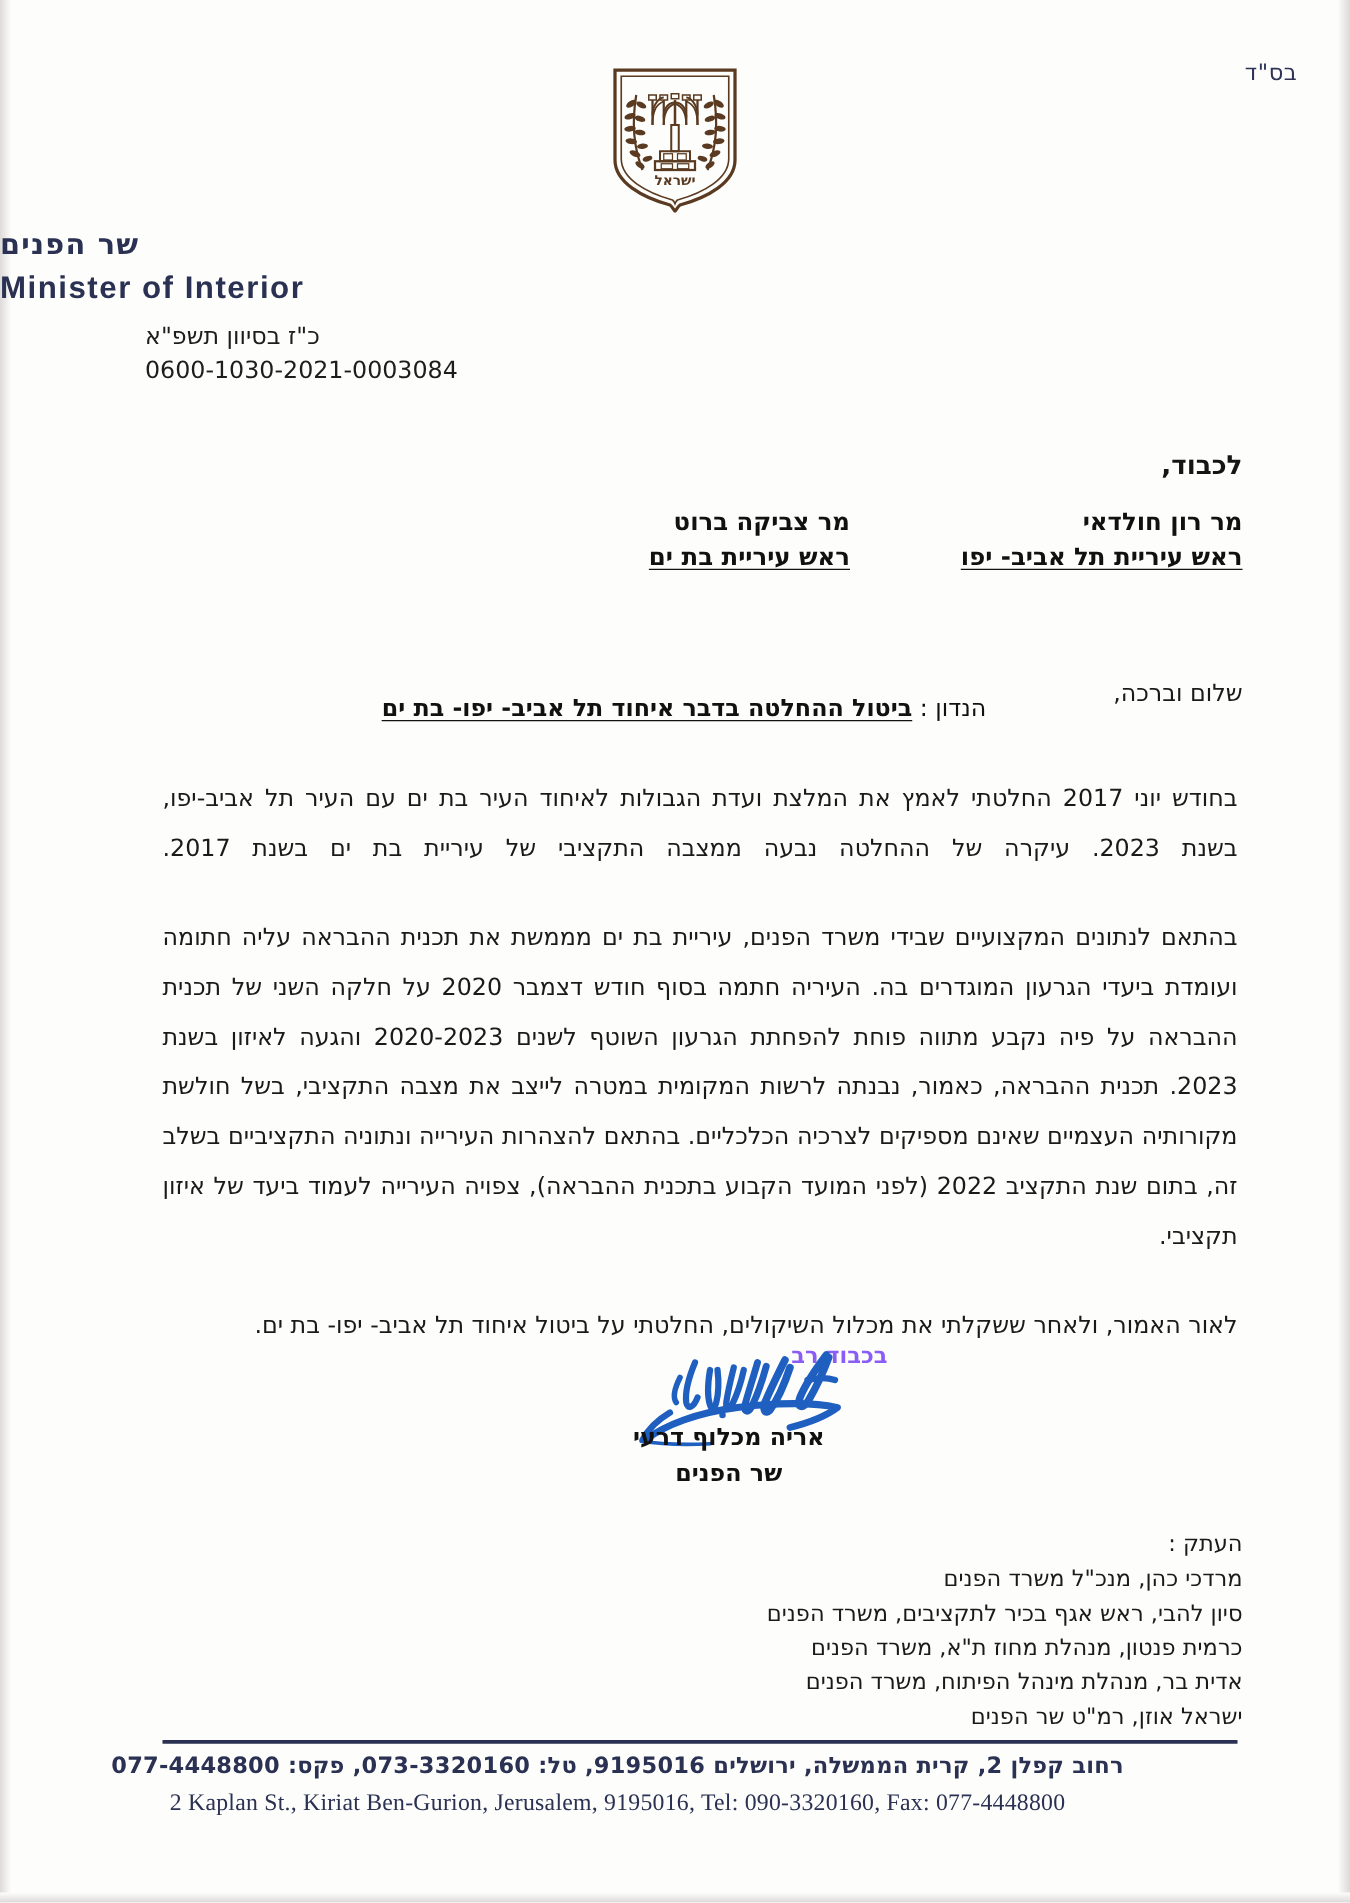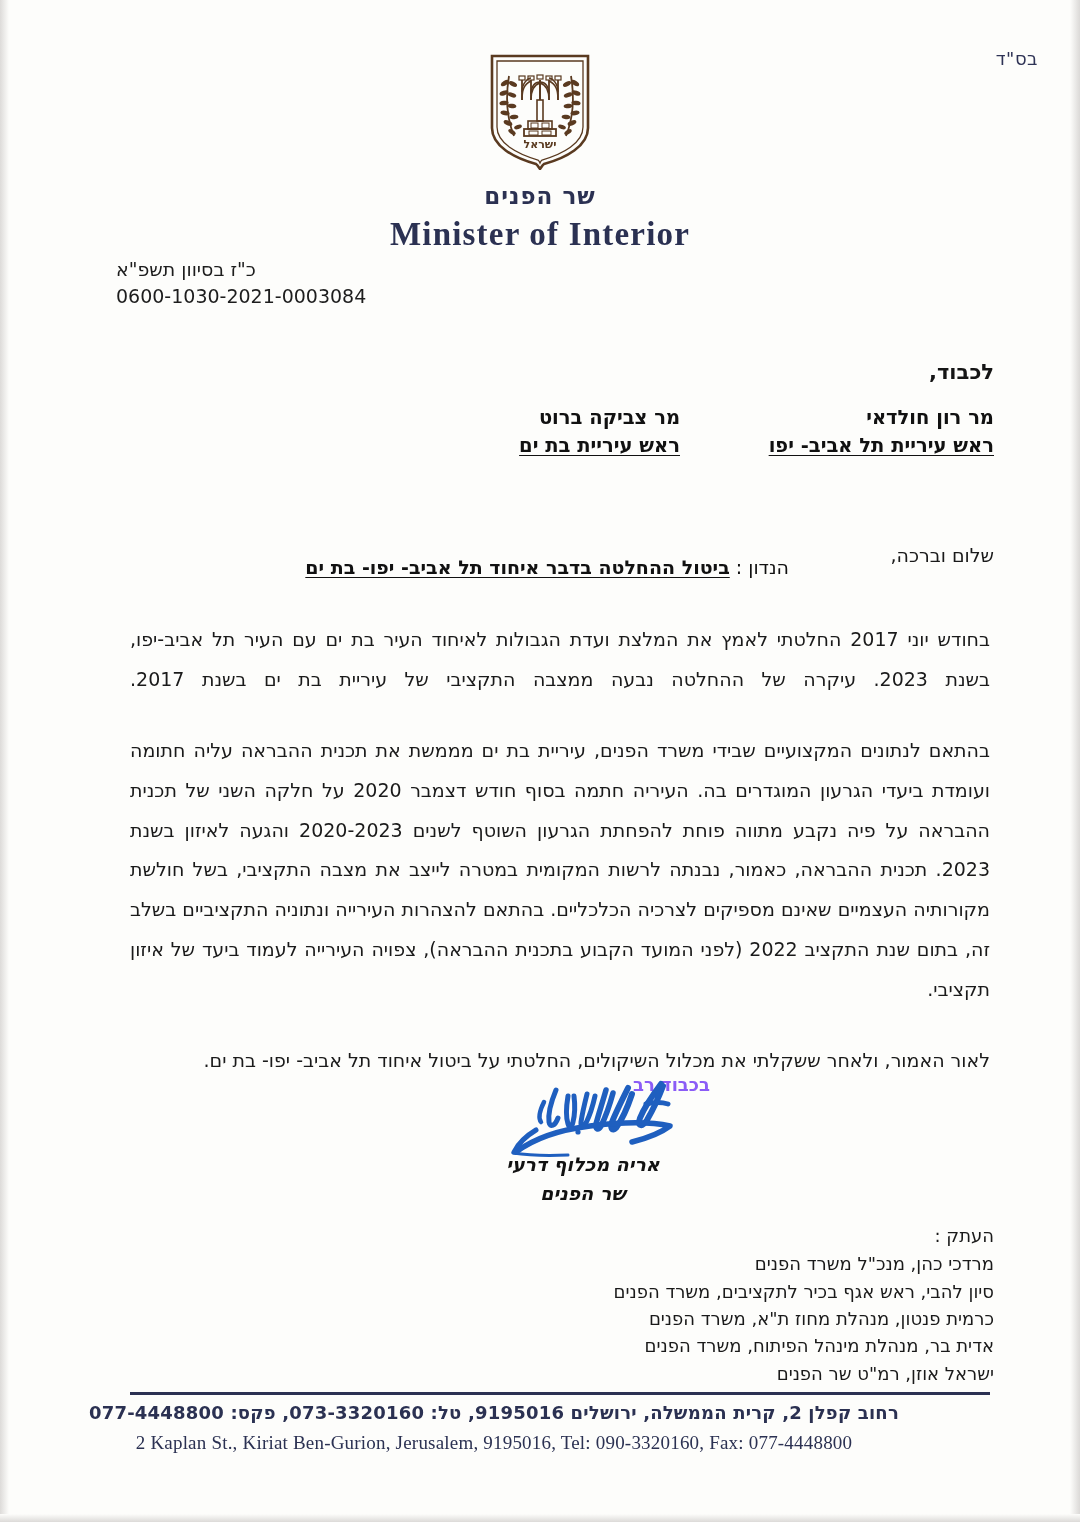--- a/index.html
+++ b/index.html
@@ -41,40 +41,40 @@
     font-family: "DejaVu Sans", sans-serif;
     letter-spacing: 0.5px;
   }
 
   
   .letterhead {
     position: absolute;
     top: 50px;
     left: 0;
     width: 1080px;
-    text-align: center;
+    text-align: left;
   }
   .emblem {
     width: 112px;
     height: 120px;
     margin: 0 auto 12px auto;
     display: block;
   }
   .lh-he {
     font-size: 23px;
     font-weight: bold;
     color: #2b3152;
     letter-spacing: 1px;
     line-height: 1.25;
     font-family: "DejaVu Sans", sans-serif;
   }
   .lh-en {
-    font-size: 33px;
+    font-size: 25px;
     color: #2b3152;
-    font-family: Liberation Serif, serif;
+    font-family: Liberation Sans, sans-serif;
     font-weight: bold;
     letter-spacing: 1.2px;
     margin-top: 5px;
     direction: ltr;
   }
 
   
   .datebox {
     position: absolute;
     top: 256px;
@@ -178,30 +178,29 @@
   .sig-svg {
     position: absolute;
     top: -8px;
     right: -8px;
     width: 300px;
     height: 110px;
     z-index: 2;
   }
   .sig-name {
     position: absolute;
-    top: 82px;
+    top: 68px;
     right: 10px;
     width: 310px;
     text-align: center;
     font-size: 19px;
     font-weight: bold;
     color: #111;
     line-height: 1.5;
     z-index: 3;
-    font-style: italic;
   }
 
   
   .cc {
     position: absolute;
     top: 1222px;
     right: 86px;
     text-align: right;
     font-size: 18px;
     color: #1a1a1a;

